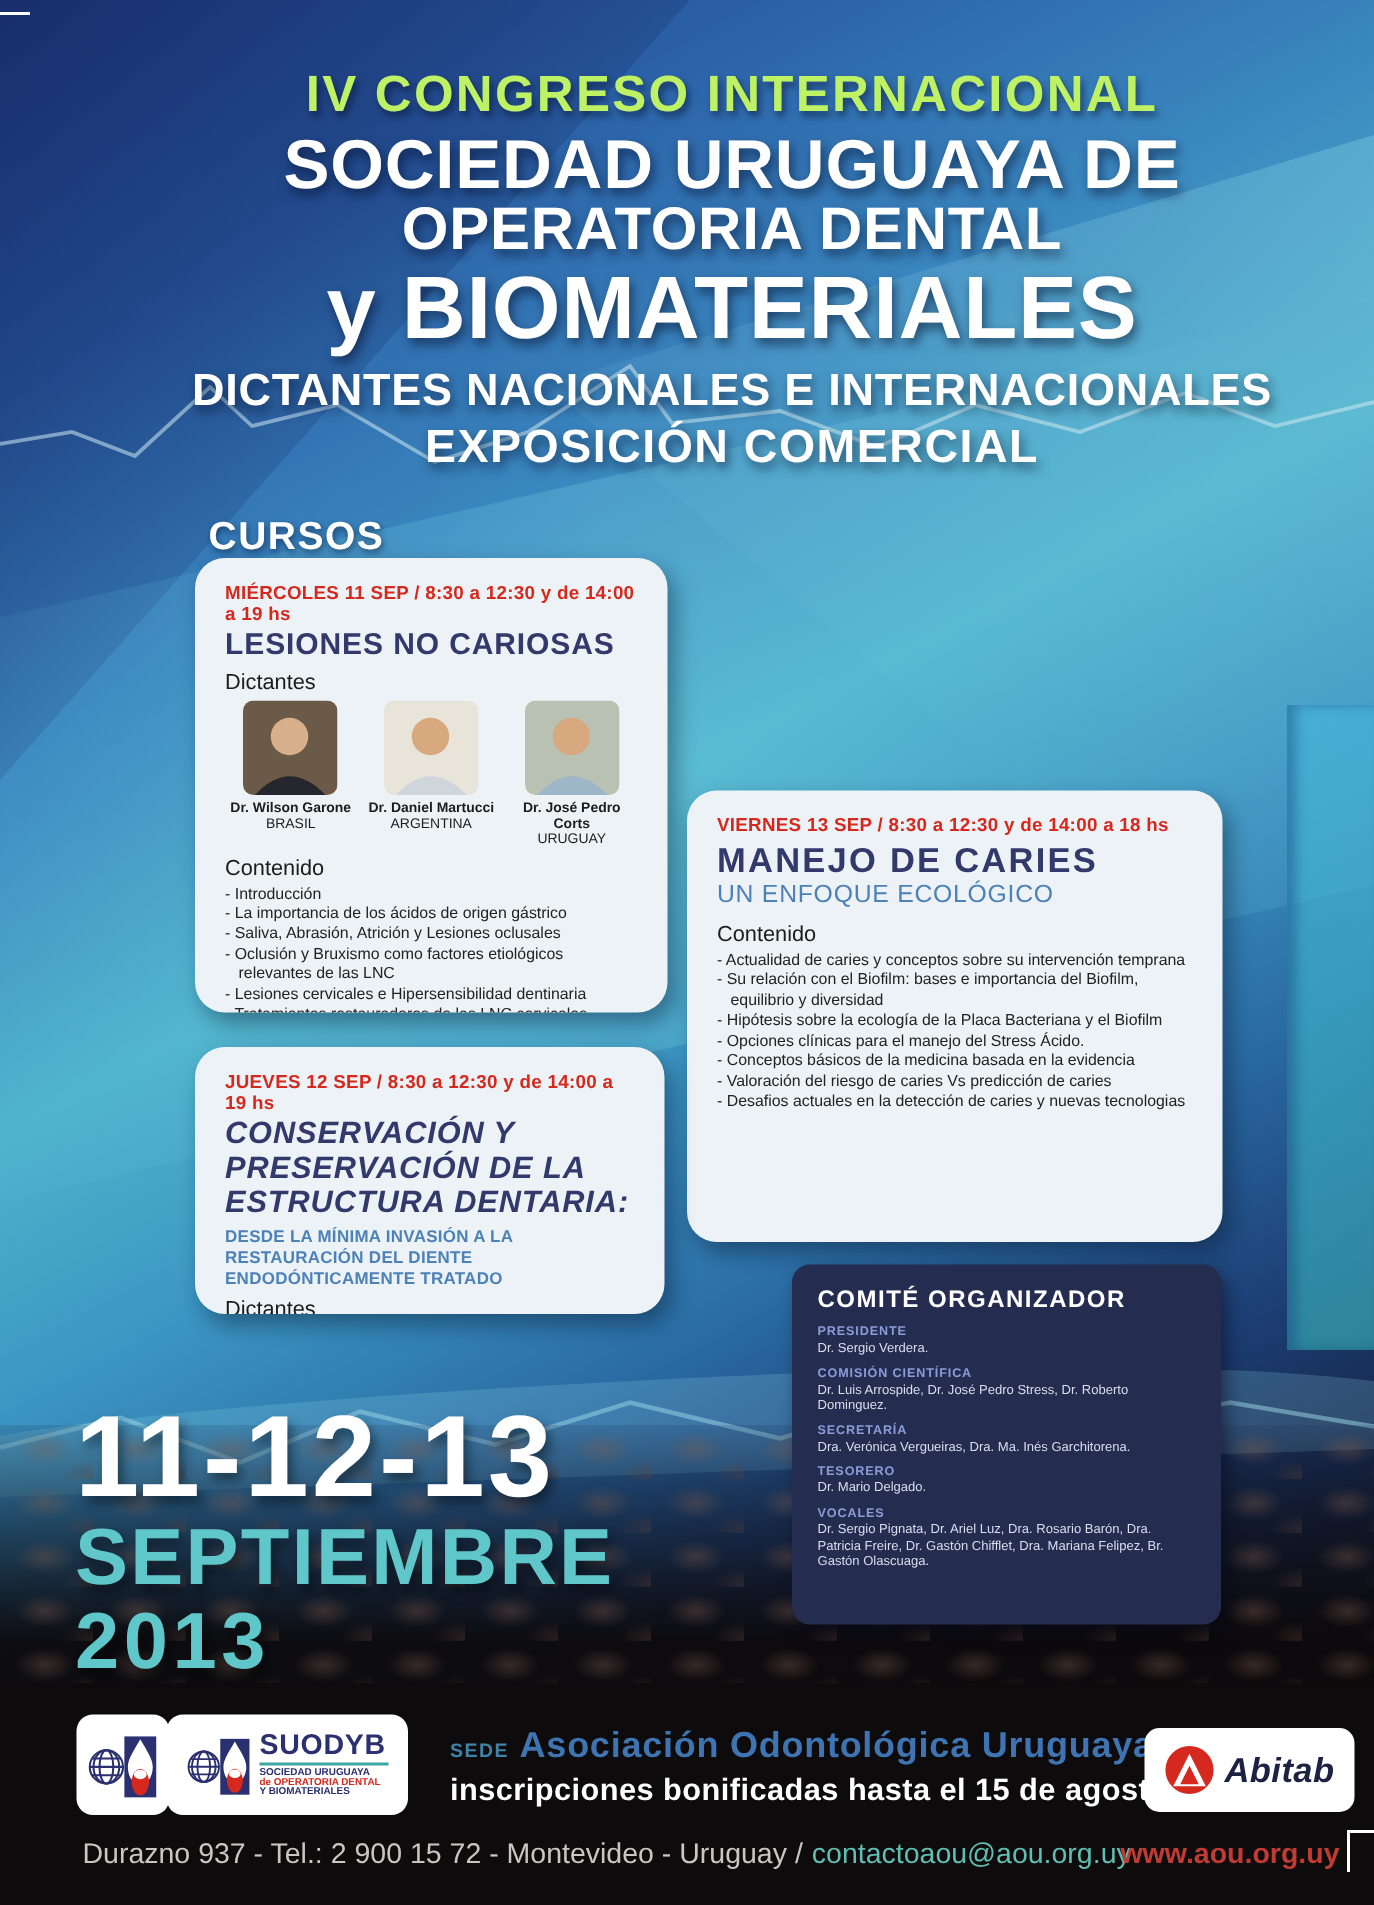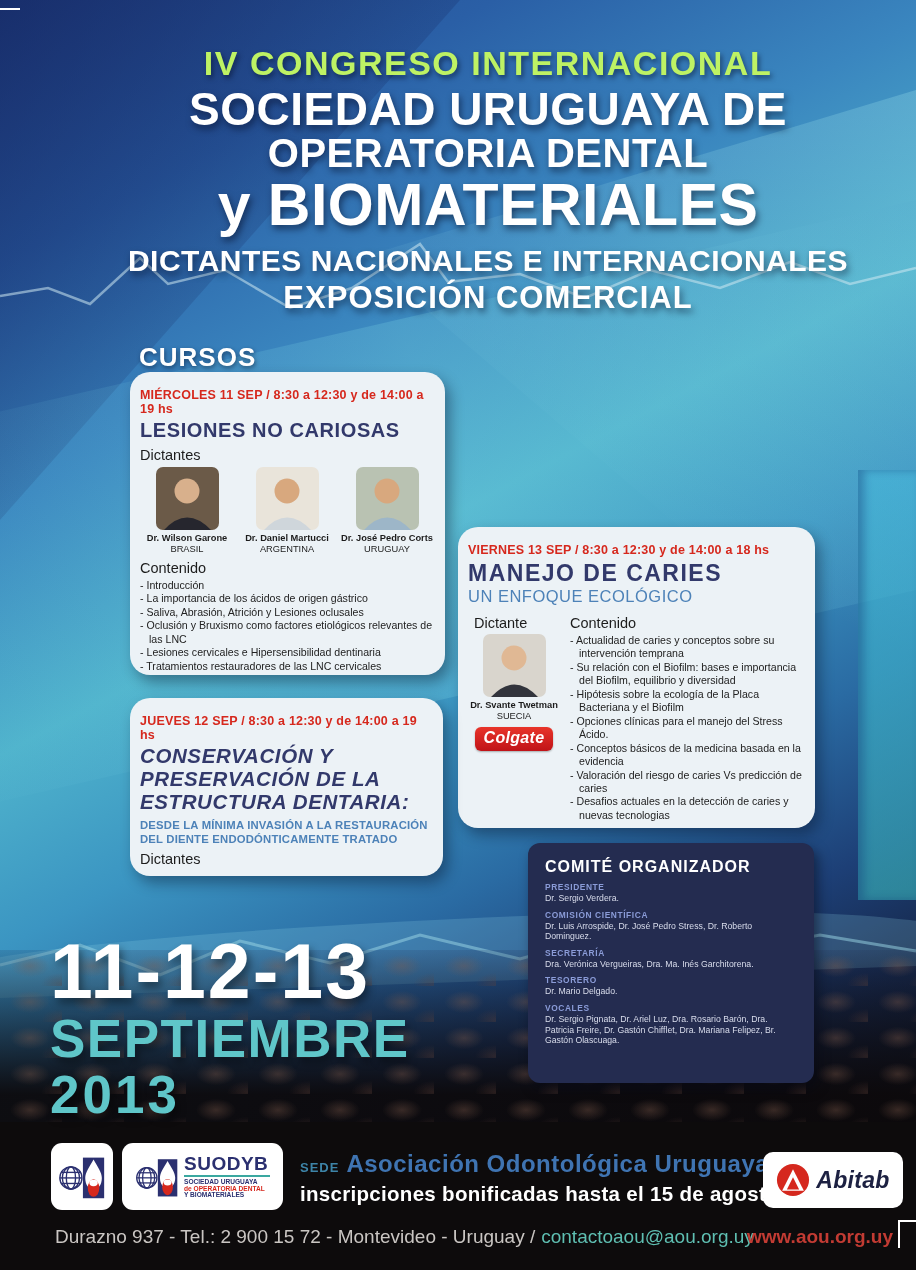--- a/index.html
+++ b/index.html
@@ -57,21 +57,21 @@
   .soc2{ font-size:40px; font-weight:bold; letter-spacing:.5px; line-height:1.04; }
   .soc3{ font-size:59px; font-weight:bold; letter-spacing:.5px; line-height:1.02; }
   .sub1{ font-size:30px; font-weight:bold; letter-spacing:.5px; margin-top:9px; }
   .sub2{ font-size:31px; font-weight:bold; letter-spacing:1px; margin-top:2px; }
 
   .cursos{ position:absolute; z-index:2; left:139px; top:342px; color:#fff;
     font-size:26px; font-weight:bold; letter-spacing:1px; text-shadow:1px 2px 4px rgba(4,10,32,.5); }
 
   
   .card{ position:absolute; z-index:3; background:#ecf2f6; border-radius:20px;
-    box-shadow:5px 7px 14px rgba(8,18,40,.4); padding:16px 10px; overflow:hidden; }
+    box-shadow:5px 7px 14px rgba(8,18,40,.4); padding:16px 20px; overflow:hidden; }
   .sched{ color:#d6281d; font-weight:bold; font-size:12.5px; letter-spacing:.2px; }
   .card h2{ color:#32396b; font-weight:bold; letter-spacing:.6px; margin:3px 0 4px; }
   .label{ font-size:14.5px; color:#1c1c1c; margin:5px 0 3px; }
   .card ul{ list-style:none; font-size:10.6px; color:#222; line-height:1.27; margin-top:2px; }
   .card li{ padding-left:9px; text-indent:-9px; }
   .card li::before{ content:"- "; }
 
   .card-miercoles{ left:130px; top:372px; width:315px; height:303px; }
   .card-miercoles h2{ font-size:20px; }
 
@@ -110,21 +110,21 @@
     text-shadow:3px 5px 8px rgba(0,0,0,.45); }
   .dates .days{ font-size:77px; font-weight:bold; color:#fff; letter-spacing:2px; }
   .dates .month{ font-size:53px; font-weight:bold; color:#5fc6c9; letter-spacing:1.5px; margin-top:2px; }
   .dates .year{ font-size:53px; font-weight:bold; color:#5fc6c9; letter-spacing:3px; margin-top:3px; }
 
   
   .bottombar{ position:absolute; z-index:4; left:0; right:0; top:1122px; height:148px; }
   .logo{ position:absolute; background:#fff; border-radius:11px;
     display:flex; align-items:center; justify-content:center; }
   .aou-logo{ left:51px; top:21px; width:62px; height:67px; }
-  .suodyb-logo{ left:122px; top:21px; width:161px; height:67px; gap:5px; padding:6px; }
+  .suodyb-logo{ left:111px; top:21px; width:161px; height:67px; gap:5px; padding:6px; }
   .emblem{ display:block; }
   .suodyb-text{ line-height:1.05; }
   .suodyb-acronym{ color:#2b3070; font-weight:bold; font-size:19px; letter-spacing:.5px; }
   .suodyb-underline{ height:2px; background:#3aa8a0; margin:1px 0 2px; width:86px; }
   .suodyb-l1,.suodyb-l3{ color:#2b3070; font-size:6.6px; font-weight:bold; }
   .suodyb-l2{ color:#d6281d; font-size:6.6px; font-weight:bold; }
 
   .sede-block{ position:absolute; left:300px; top:28px; white-space:nowrap; }
   .sede-label{ color:#3d84a8; font-size:13px; font-weight:bold; letter-spacing:1px; margin-right:7px; }
   .sede-name{ color:#3f74b2; font-size:24px; font-weight:bold; letter-spacing:.5px; }
@@ -220,31 +220,20 @@
       <li>Tratamientos restauradores de las LNC cervicales</li>
 
     </ul>
   </section>
 
   <section class="card card-viernes">
     <div class="sched">VIERNES 13 SEP / 8:30 a 12:30 y de 14:00 a 18 hs</div>
     <h2>MANEJO DE CARIES</h2>
     <div class="subtitle-v">UN ENFOQUE ECOLÓGICO</div>
     <div class="viernes-cols">
-      <div class="col-dictante">
-        <div class="label">Dictante</div>
-        <svg class="portrait" viewBox="0 0 63 63">
-          <rect width="63" height="63" fill="#d9d5cd"></rect>
-            <circle cx="31" cy="24" r="12.5" fill="#e0b894"></circle>
-          <path d="M8 63 Q31 38 55 63 Z" fill="#32343c"></path>
-        </svg>
-        <div class="sp-name">Dr. Svante Twetman</div>
-        <div class="sp-country">SUECIA</div>
-        <div class="colgate">Colgate</div>
-      </div>
       <div class="col-contenido">
         <div class="label">Contenido</div>
         <ul>
           <li>Actualidad de caries y conceptos sobre su intervención temprana</li>
           <li>Su relación con el Biofilm: bases e importancia del Biofilm, equilibrio y diversidad</li>
           <li>Hipótesis sobre la ecología de la Placa Bacteriana y el Biofilm</li>
           <li>Opciones clínicas para el manejo del Stress Ácido.</li>
           <li>Conceptos básicos de la medicina basada en la evidencia</li>
           <li>Valoración del riesgo de caries Vs predicción de caries</li>
           <li>Desafios actuales en la detección de caries y nuevas tecnologias</li>

